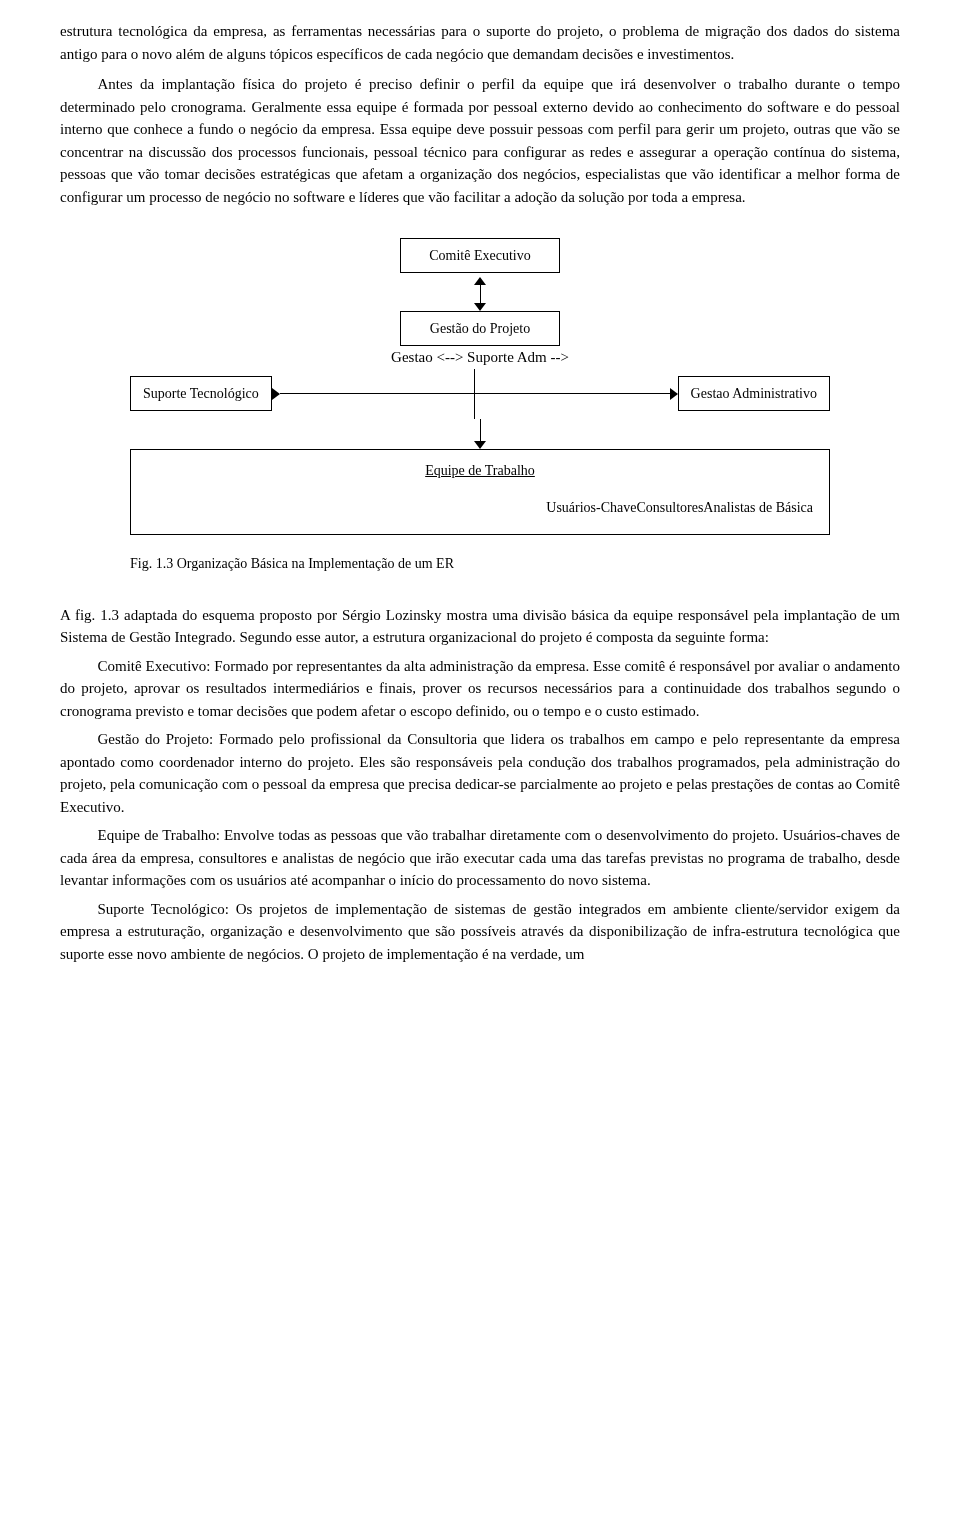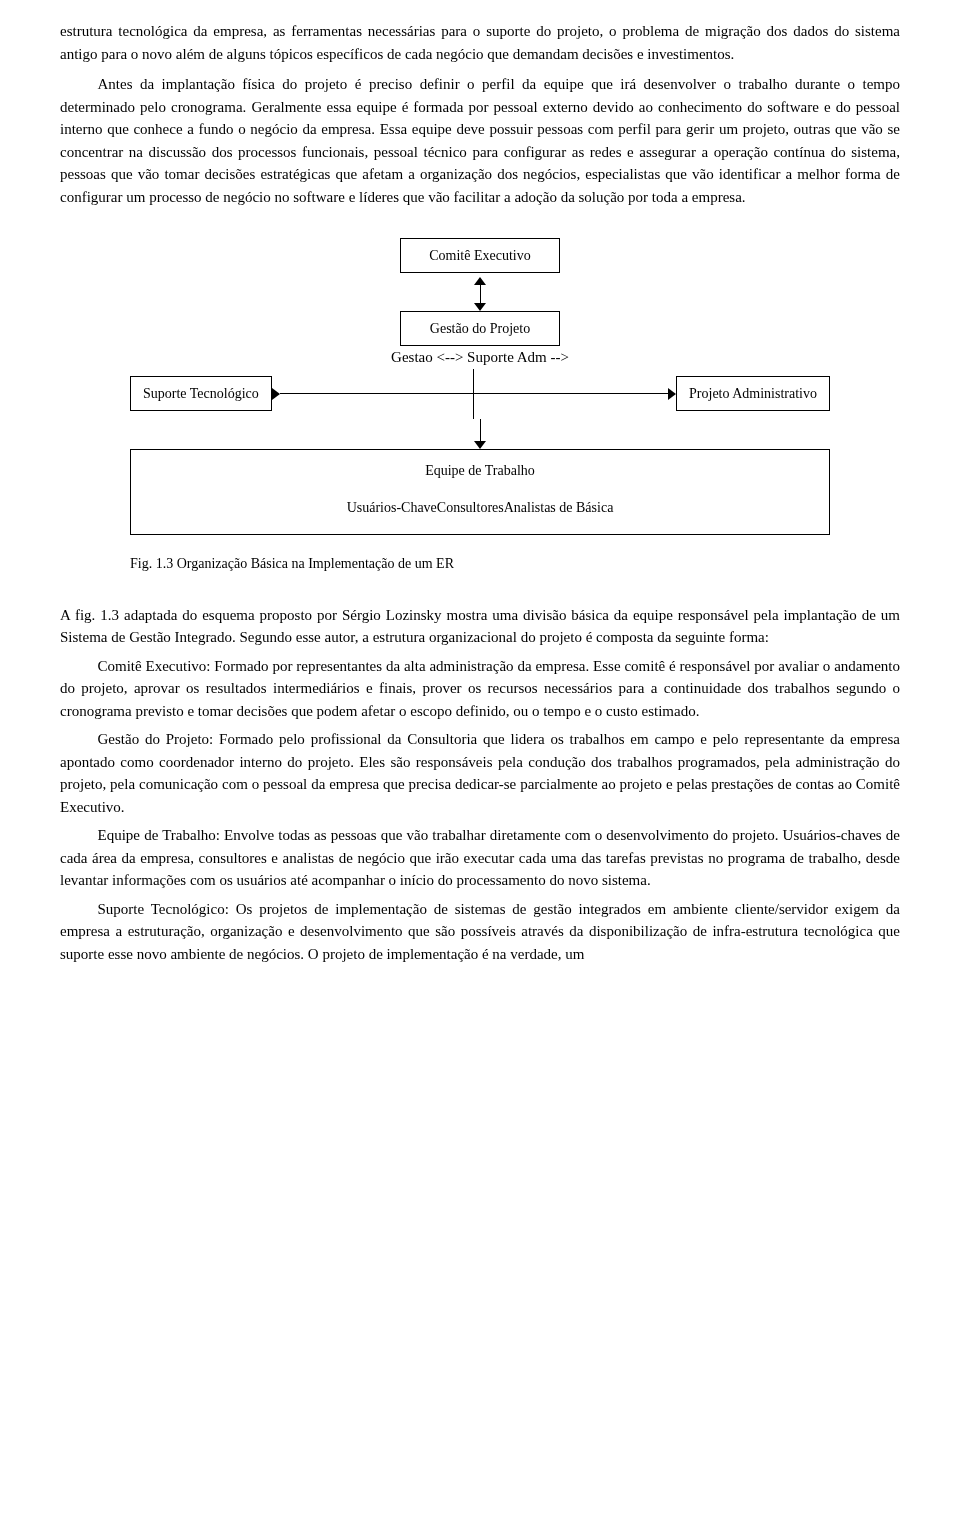--- a/index.html
+++ b/index.html
@@ -84,21 +84,21 @@
     .side-box {
       border: 1px solid #000;
       padding: 6px 12px;
       font-size: 14px;
       text-align: center;
       background: #fff;
       min-width: 140px;
     }
     .bottom-row {
       display: flex;
-      justify-content: center;
+      justify-content: flex-end;
       width: 100%;
       margin-top: 16px;
     }
     .bottom-label {
       font-size: 14px;
       text-align: center;
     }
     .fig-caption {
       font-size: 14px;
       margin: 18px 0 14px 0;
@@ -134,33 +134,33 @@
     <div class="h-row" style="margin: 0; height: 50px; align-items:center;">
 
       <div class="side-box">Suporte Tecnológico</div>
       <div class="arrow-right"></div>
       <div class="h-line"></div>
 
       <div style="width:1px;height:50px;background:#000;position:relative;"></div>
       <div class="h-line"></div>
       <div class="arrow-right"></div>
 
-      <div class="side-box">Projeto Administrativo</div>
+      <div class="side-box">Gestao Administrativo</div>
     </div>
 
     
     <div style="display:flex;flex-direction:column;align-items:center;">
       <div class="v-line" style="height:22px;"></div>
       <div class="arrow-down"></div>
     </div>
 
     
     <div style="border:1px solid #000; width:100%; padding: 10px 16px 16px 16px;">
 
-      <div style="text-align:center; margin-bottom: 10px; font-size:14px; ">Equipe de Trabalho</div>
+      <div style="text-align:center; margin-bottom: 10px; font-size:14px; text-decoration:underline;">Equipe de Trabalho</div>
       <div class="bottom-row">
         <div class="bottom-label">Usuários-Chave</div>
         <div class="bottom-label">Consultores</div>
         <div class="bottom-label">Analistas de Básica</div>
       </div>
     </div>
   </div>
 
   <p class="fig-caption">Fig. 1.3  Organização Básica na Implementação de um ER</p>
 </div>

